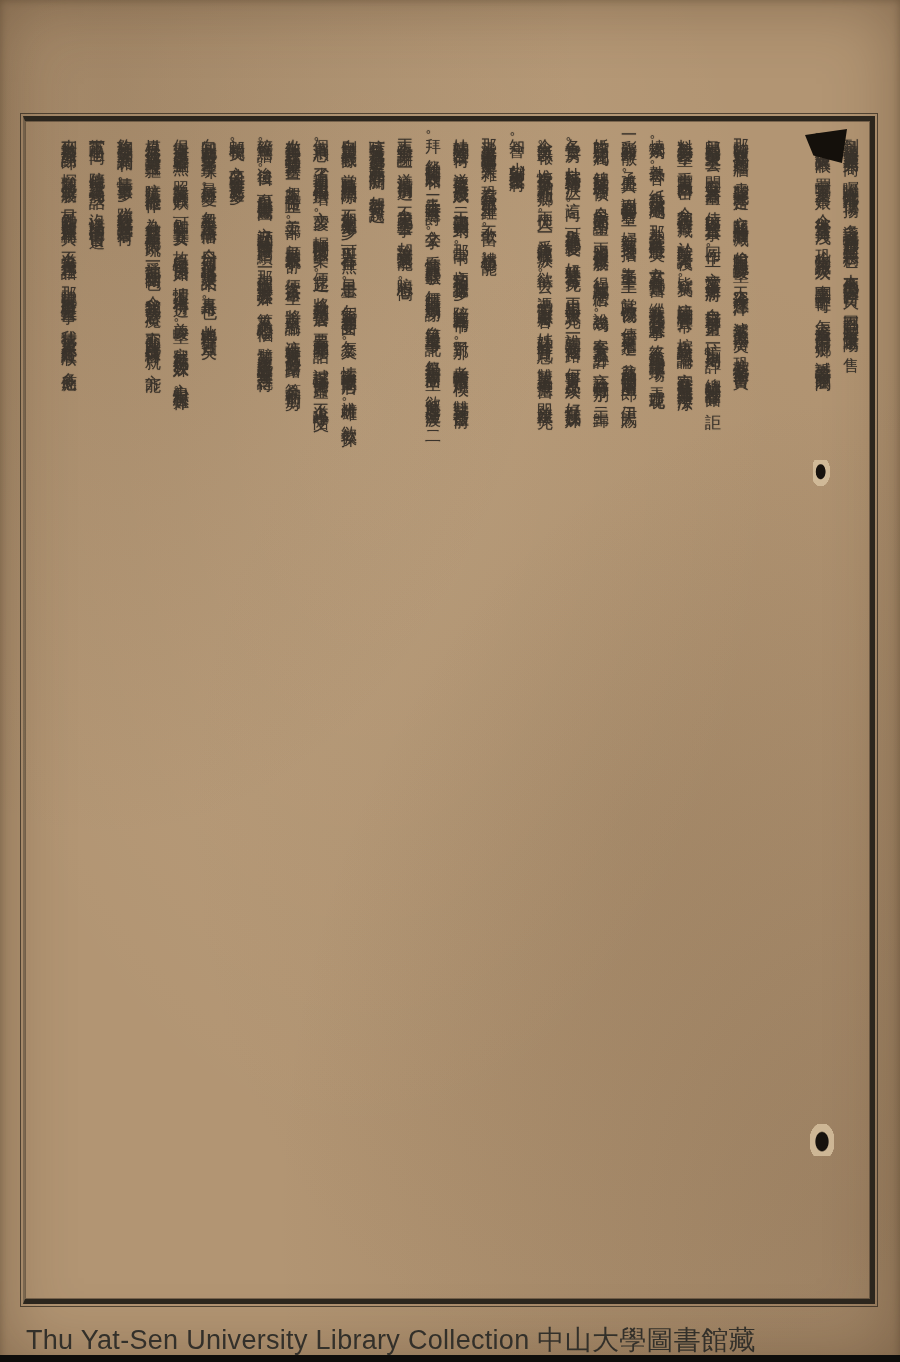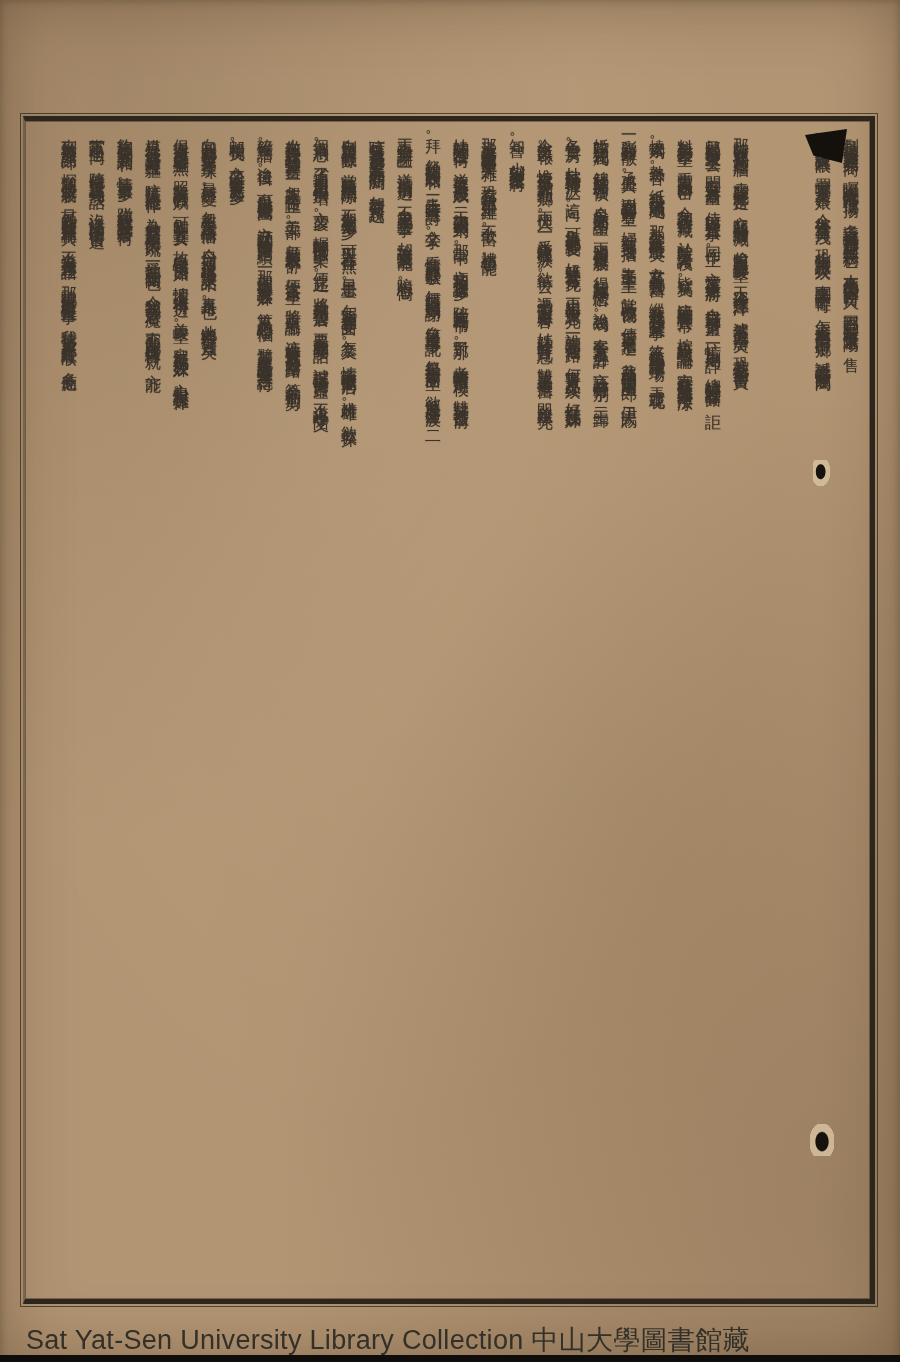--- a/index.html
+++ b/index.html
@@ -79,19 +79,19 @@
         <div class="col">當下略坐一囘。陪他母舅說了幾句淡話。沒情沒緒的便自告退。</div>
         <div class="col">來到前邊見謝郎。探花同坐叙衷腸。兄可知昨覩尊嫂原稱異。不道番言弟語狂。那曉得果出新鮮真怪事。我猜這新人未必是紅妝。多應仙</div>
       </div>
   </div>
 
   <div class="blemish blemish-corner"></div>
   <div class="blemish blemish-mid"></div>
   <div class="blemish blemish-low"></div>
 
   <div class="caption">
-    <span class="en">Sat Yat-Sen University Library Collection</span>
+    <span class="en">Thu Yat-Sen University Library Collection</span>
     <span> </span>
     <span class="zh">中山大學圖書館藏</span>
   </div>
 
   <div class="bottom-strip"></div>
 </div>
 
 </body></html>

